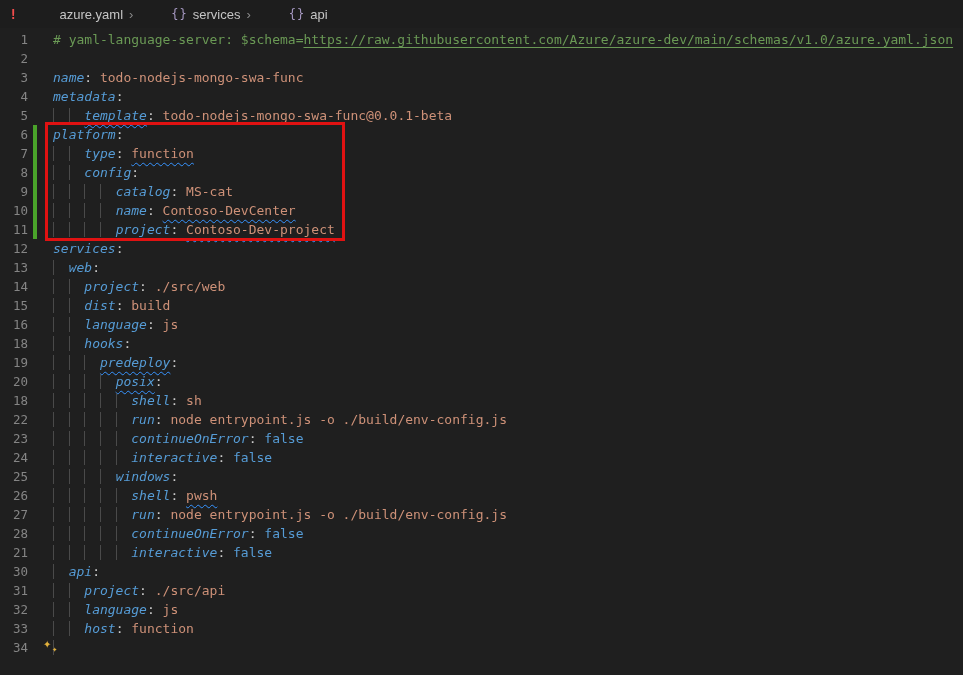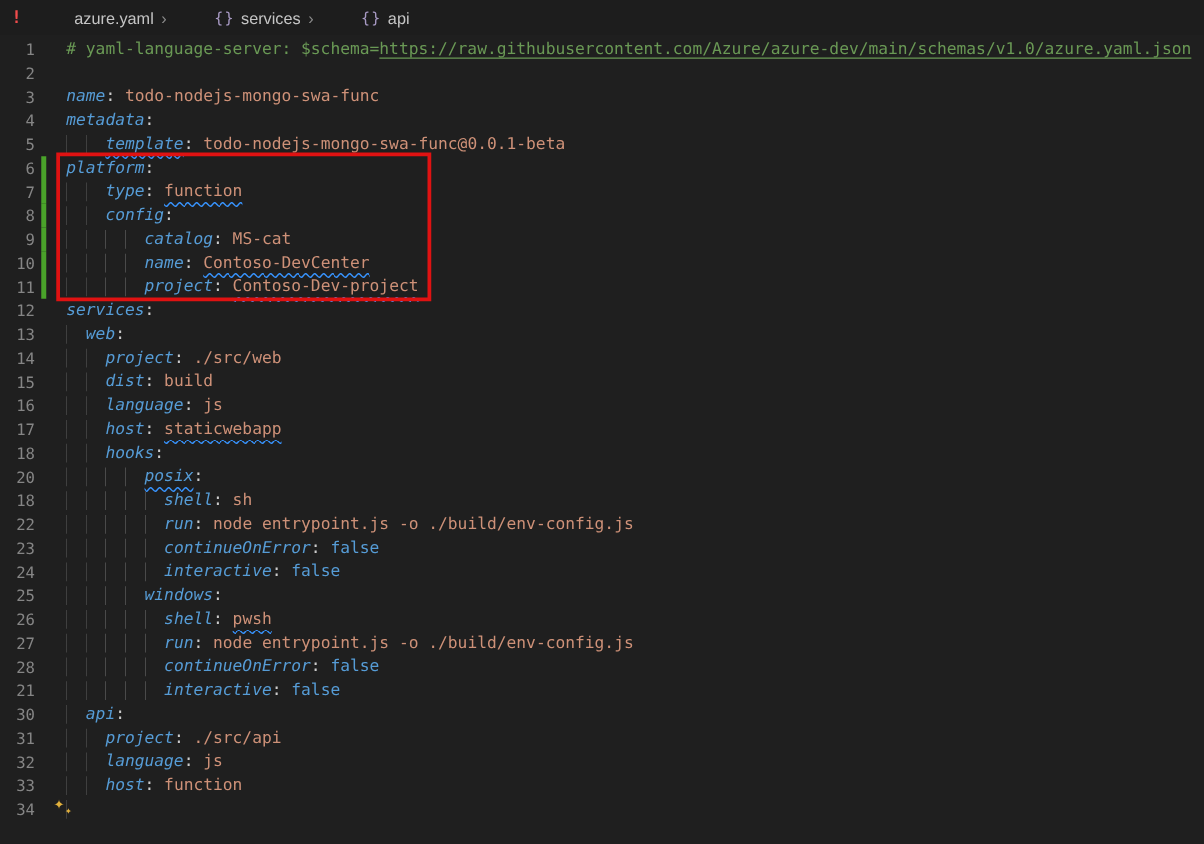--- a/index.html
+++ b/index.html
@@ -104,22 +104,22 @@
     <div class="line"><div class="gutter">7</div><div class="marker added"></div><div class="code"><span class="ind">&nbsp;&nbsp;</span><span class="ind">&nbsp;&nbsp;</span><span class="tk-key">type</span><span class="tk-punct">:</span><span class="tk-punct"> </span><span class="tk-val sq">function</span></div></div>
     <div class="line"><div class="gutter">8</div><div class="marker added"></div><div class="code"><span class="ind">&nbsp;&nbsp;</span><span class="ind">&nbsp;&nbsp;</span><span class="tk-key">config</span><span class="tk-punct">:</span></div></div>
     <div class="line"><div class="gutter">9</div><div class="marker added"></div><div class="code"><span class="ind">&nbsp;&nbsp;</span><span class="ind">&nbsp;&nbsp;</span><span class="ind">&nbsp;&nbsp;</span><span class="ind">&nbsp;&nbsp;</span><span class="tk-key">catalog</span><span class="tk-punct">:</span><span class="tk-val"> MS-cat</span></div></div>
     <div class="line"><div class="gutter">10</div><div class="marker added"></div><div class="code"><span class="ind">&nbsp;&nbsp;</span><span class="ind">&nbsp;&nbsp;</span><span class="ind">&nbsp;&nbsp;</span><span class="ind">&nbsp;&nbsp;</span><span class="tk-key">name</span><span class="tk-punct">:</span><span class="tk-punct"> </span><span class="tk-val sq">Contoso-DevCenter</span></div></div>
     <div class="line"><div class="gutter">11</div><div class="marker added"></div><div class="code"><span class="ind">&nbsp;&nbsp;</span><span class="ind">&nbsp;&nbsp;</span><span class="ind">&nbsp;&nbsp;</span><span class="ind">&nbsp;&nbsp;</span><span class="tk-key">project</span><span class="tk-punct">:</span><span class="tk-punct"> </span><span class="tk-val sq">Contoso-Dev-project</span></div></div>
     <div class="line"><div class="gutter">12</div><div class="marker"></div><div class="code"><span class="tk-key">services</span><span class="tk-punct">:</span></div></div>
     <div class="line"><div class="gutter">13</div><div class="marker"></div><div class="code"><span class="ind">&nbsp;&nbsp;</span><span class="tk-key">web</span><span class="tk-punct">:</span></div></div>
     <div class="line"><div class="gutter">14</div><div class="marker"></div><div class="code"><span class="ind">&nbsp;&nbsp;</span><span class="ind">&nbsp;&nbsp;</span><span class="tk-key">project</span><span class="tk-punct">:</span><span class="tk-val"> ./src/web</span></div></div>
     <div class="line"><div class="gutter">15</div><div class="marker"></div><div class="code"><span class="ind">&nbsp;&nbsp;</span><span class="ind">&nbsp;&nbsp;</span><span class="tk-key">dist</span><span class="tk-punct">:</span><span class="tk-val"> build</span></div></div>
     <div class="line"><div class="gutter">16</div><div class="marker"></div><div class="code"><span class="ind">&nbsp;&nbsp;</span><span class="ind">&nbsp;&nbsp;</span><span class="tk-key">language</span><span class="tk-punct">:</span><span class="tk-val"> js</span></div></div>
-    <div class="line"><div class="gutter">17</div><div class="marker"></div><div class="code"><span class="ind">&nbsp;&nbsp;</span><span class="ind">&nbsp;&nbsp;</span><span class="tk-key">host</span><span class="tk-punct">:</span><span class="tk-punct"> </span><span class="tk-val sq">staticwebapp</span></div></div>
     <div class="line"><div class="gutter">18</div><div class="marker"></div><div class="code"><span class="ind">&nbsp;&nbsp;</span><span class="ind">&nbsp;&nbsp;</span><span class="tk-key">hooks</span><span class="tk-punct">:</span></div></div>
+    <div class="line"><div class="gutter">19</div><div class="marker"></div><div class="code"><span class="ind">&nbsp;&nbsp;</span><span class="ind">&nbsp;&nbsp;</span><span class="ind">&nbsp;&nbsp;</span><span class="tk-key sq">predeploy</span><span class="tk-punct">:</span></div></div>
     <div class="line"><div class="gutter">20</div><div class="marker"></div><div class="code"><span class="ind">&nbsp;&nbsp;</span><span class="ind">&nbsp;&nbsp;</span><span class="ind">&nbsp;&nbsp;</span><span class="ind">&nbsp;&nbsp;</span><span class="tk-key sq">posix</span><span class="tk-punct">:</span></div></div>
     <div class="line"><div class="gutter">18</div><div class="marker"></div><div class="code"><span class="ind">&nbsp;&nbsp;</span><span class="ind">&nbsp;&nbsp;</span><span class="ind">&nbsp;&nbsp;</span><span class="ind">&nbsp;&nbsp;</span><span class="ind">&nbsp;&nbsp;</span><span class="tk-key">shell</span><span class="tk-punct">:</span><span class="tk-val"> sh</span></div></div>
     <div class="line"><div class="gutter">22</div><div class="marker"></div><div class="code"><span class="ind">&nbsp;&nbsp;</span><span class="ind">&nbsp;&nbsp;</span><span class="ind">&nbsp;&nbsp;</span><span class="ind">&nbsp;&nbsp;</span><span class="ind">&nbsp;&nbsp;</span><span class="tk-key">run</span><span class="tk-punct">:</span><span class="tk-val"> node entrypoint.js -o ./build/env-config.js</span></div></div>
     <div class="line"><div class="gutter">23</div><div class="marker"></div><div class="code"><span class="ind">&nbsp;&nbsp;</span><span class="ind">&nbsp;&nbsp;</span><span class="ind">&nbsp;&nbsp;</span><span class="ind">&nbsp;&nbsp;</span><span class="ind">&nbsp;&nbsp;</span><span class="tk-key">continueOnError</span><span class="tk-punct">:</span><span class="tk-bool"> false</span></div></div>
     <div class="line"><div class="gutter">24</div><div class="marker"></div><div class="code"><span class="ind">&nbsp;&nbsp;</span><span class="ind">&nbsp;&nbsp;</span><span class="ind">&nbsp;&nbsp;</span><span class="ind">&nbsp;&nbsp;</span><span class="ind">&nbsp;&nbsp;</span><span class="tk-key">interactive</span><span class="tk-punct">:</span><span class="tk-bool"> false</span></div></div>
     <div class="line"><div class="gutter">25</div><div class="marker"></div><div class="code"><span class="ind">&nbsp;&nbsp;</span><span class="ind">&nbsp;&nbsp;</span><span class="ind">&nbsp;&nbsp;</span><span class="ind">&nbsp;&nbsp;</span><span class="tk-key">windows</span><span class="tk-punct">:</span></div></div>
     <div class="line"><div class="gutter">26</div><div class="marker"></div><div class="code"><span class="ind">&nbsp;&nbsp;</span><span class="ind">&nbsp;&nbsp;</span><span class="ind">&nbsp;&nbsp;</span><span class="ind">&nbsp;&nbsp;</span><span class="ind">&nbsp;&nbsp;</span><span class="tk-key">shell</span><span class="tk-punct">:</span><span class="tk-punct"> </span><span class="tk-val sq">pwsh</span></div></div>
     <div class="line"><div class="gutter">27</div><div class="marker"></div><div class="code"><span class="ind">&nbsp;&nbsp;</span><span class="ind">&nbsp;&nbsp;</span><span class="ind">&nbsp;&nbsp;</span><span class="ind">&nbsp;&nbsp;</span><span class="ind">&nbsp;&nbsp;</span><span class="tk-key">run</span><span class="tk-punct">:</span><span class="tk-val"> node entrypoint.js -o ./build/env-config.js</span></div></div>
     <div class="line"><div class="gutter">28</div><div class="marker"></div><div class="code"><span class="ind">&nbsp;&nbsp;</span><span class="ind">&nbsp;&nbsp;</span><span class="ind">&nbsp;&nbsp;</span><span class="ind">&nbsp;&nbsp;</span><span class="ind">&nbsp;&nbsp;</span><span class="tk-key">continueOnError</span><span class="tk-punct">:</span><span class="tk-bool"> false</span></div></div>
     <div class="line"><div class="gutter">21</div><div class="marker"></div><div class="code"><span class="ind">&nbsp;&nbsp;</span><span class="ind">&nbsp;&nbsp;</span><span class="ind">&nbsp;&nbsp;</span><span class="ind">&nbsp;&nbsp;</span><span class="ind">&nbsp;&nbsp;</span><span class="tk-key">interactive</span><span class="tk-punct">:</span><span class="tk-bool"> false</span></div></div>

